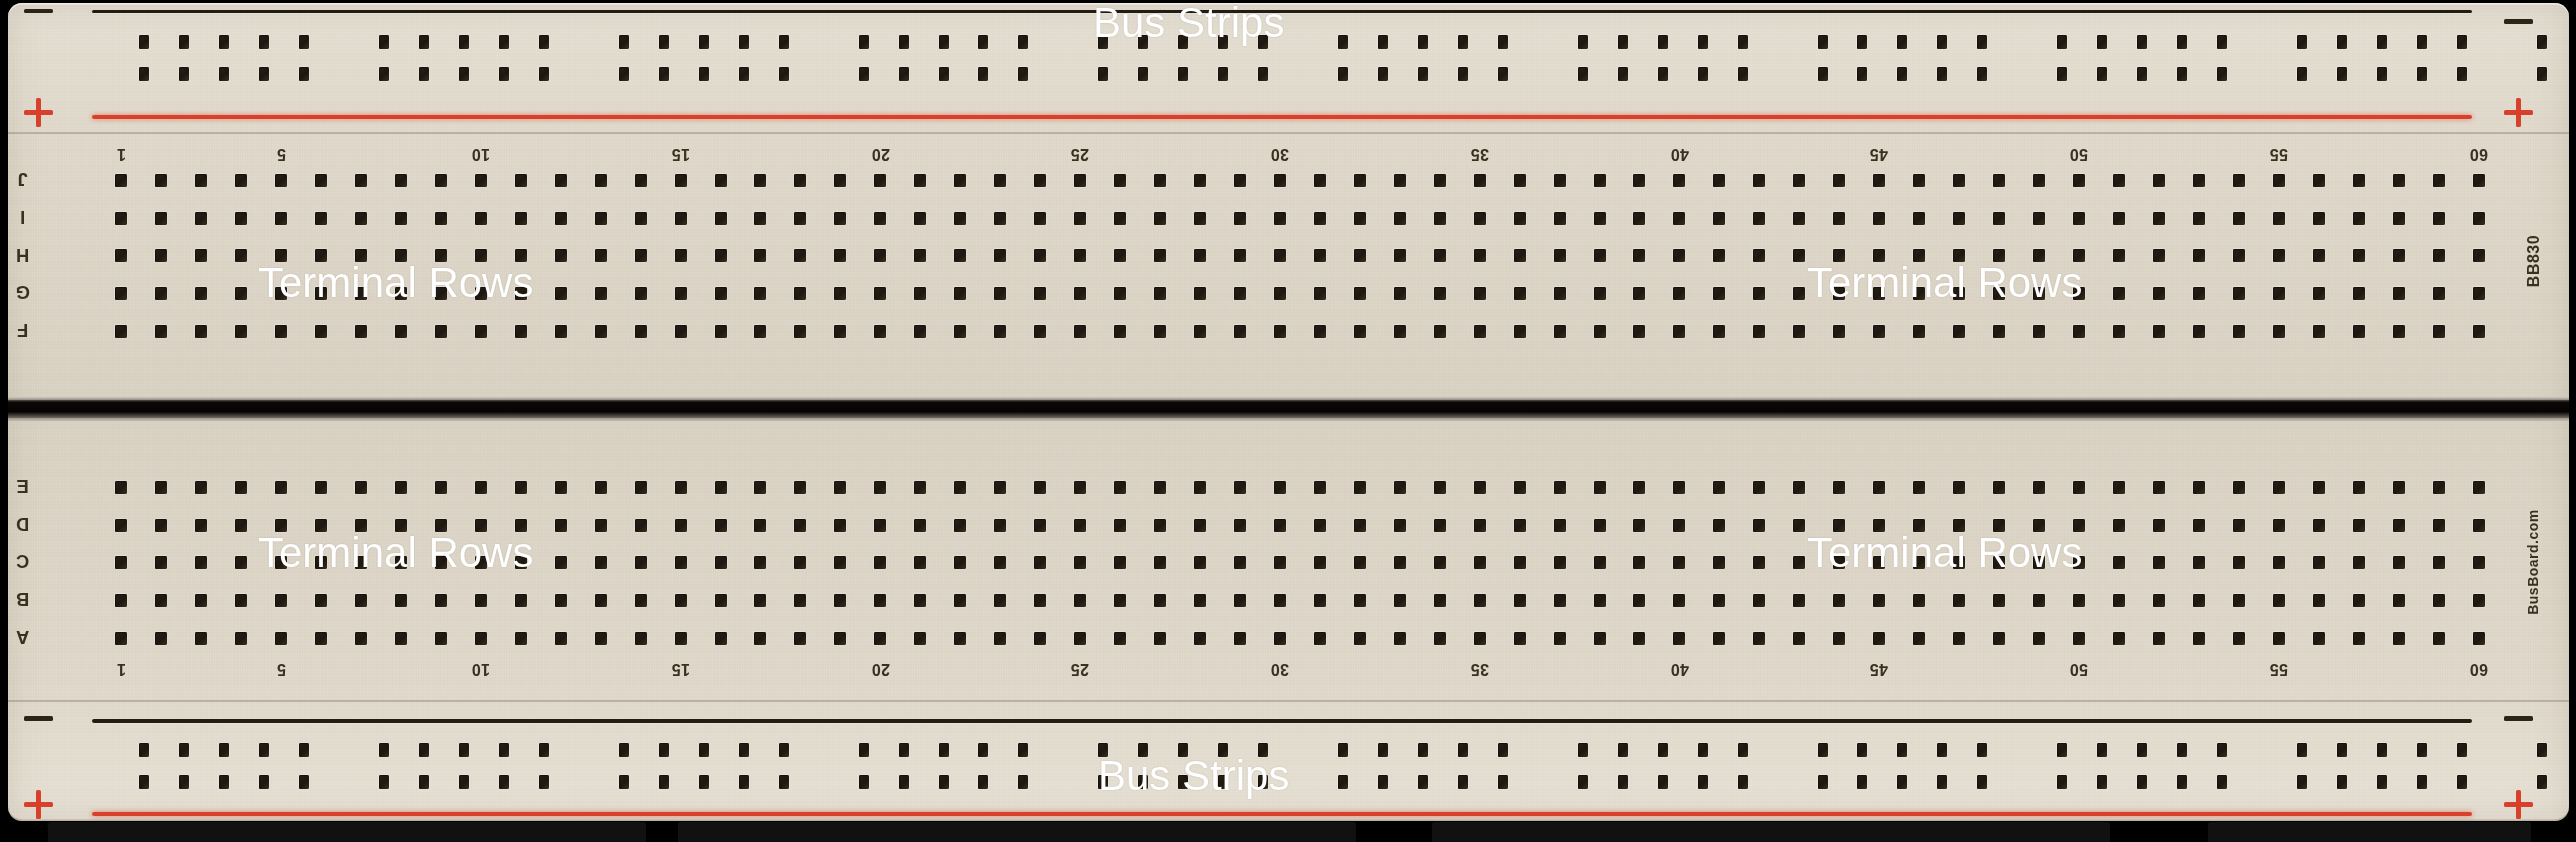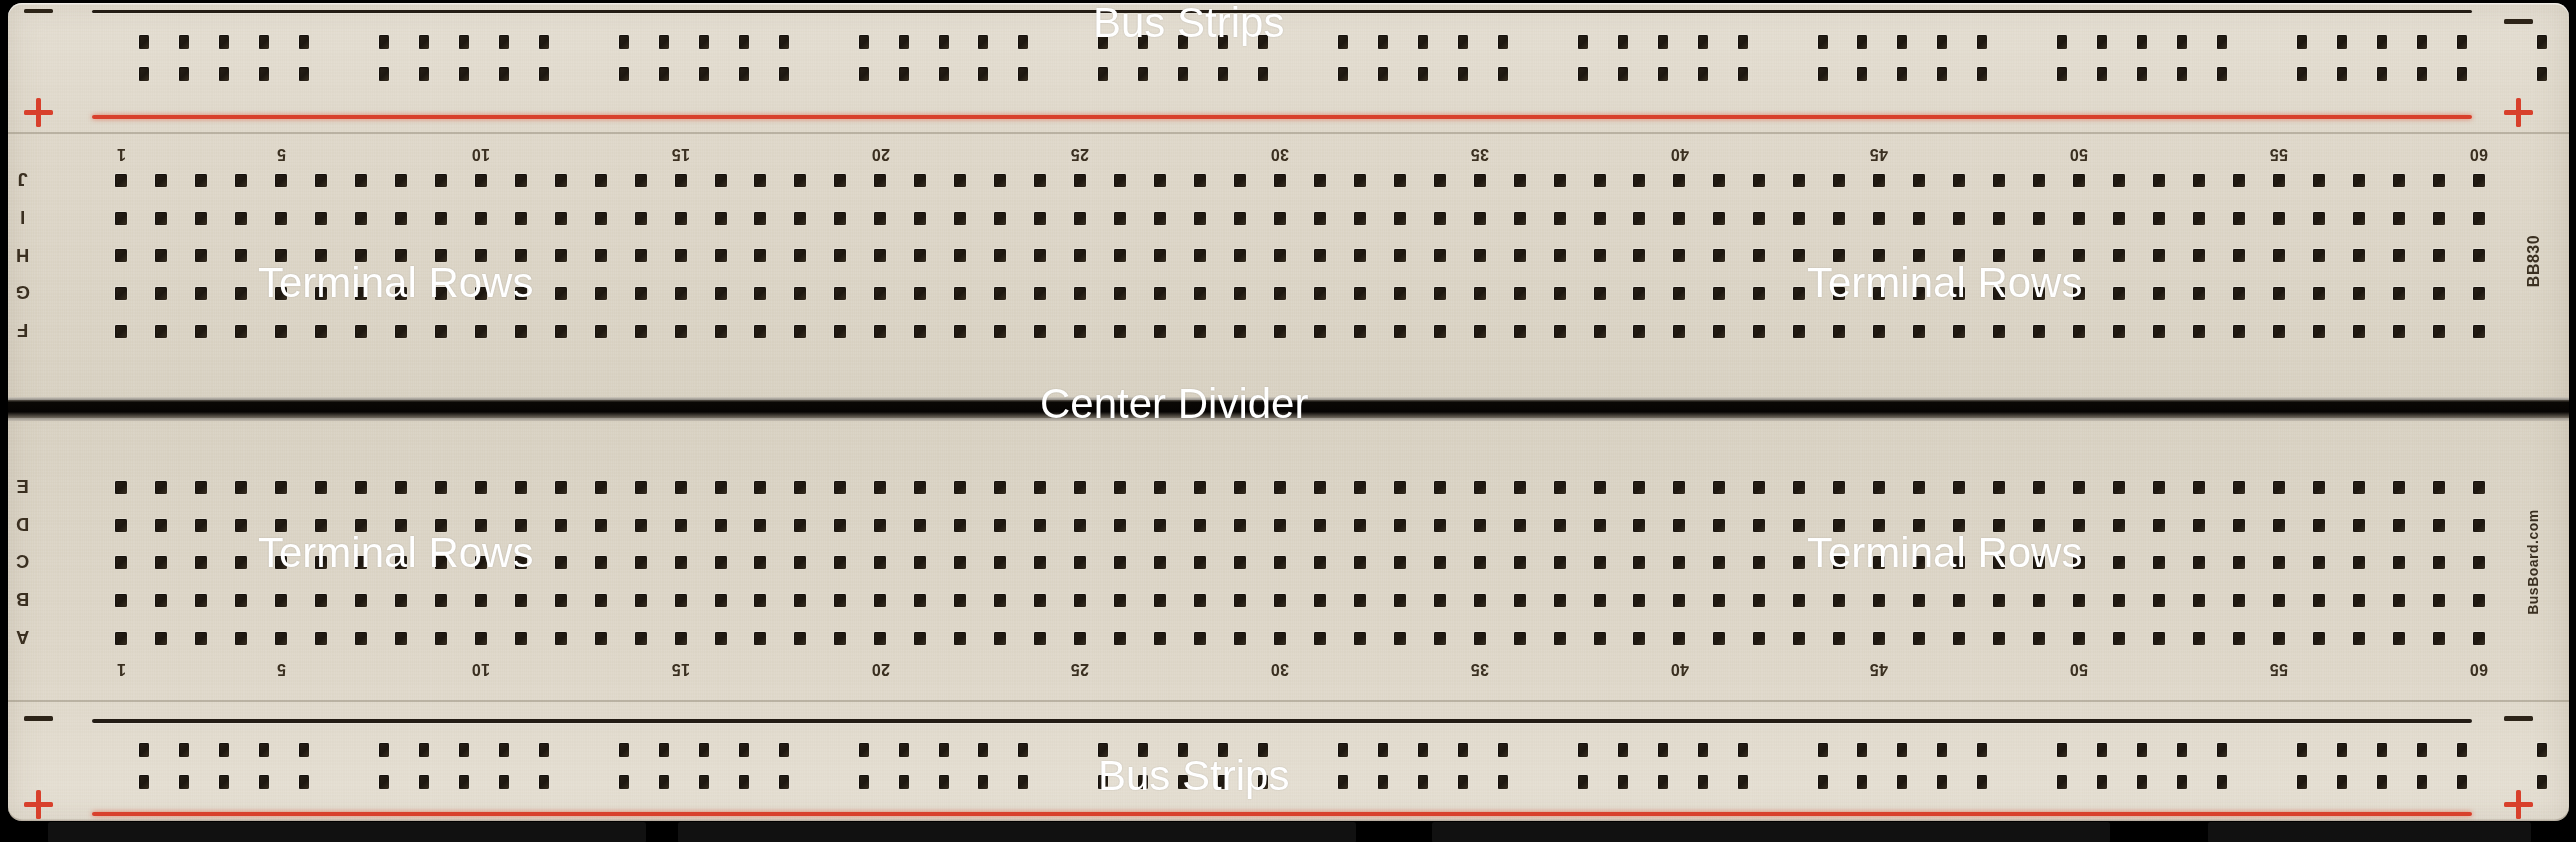--- a/index.html
+++ b/index.html
@@ -993,21 +993,20 @@
     </div>
 
   <div class="board-edge-hi"></div>
 
   <div class="anno big" style="left:1093px;top:2.2px;">Bus Strips</div>
 
   <div class="anno big" style="left:258px;top:262px;">Terminal Rows</div>
 
   <div class="anno big" style="left:1807px;top:262px;">Terminal Rows</div>
 
-  <div class="anno big" style="left:1040px;top:383px;">Center Divider</div>
 
   <div class="anno big" style="left:258px;top:532px;">Terminal Rows</div>
 
   <div class="anno big" style="left:1807px;top:532px;">Terminal Rows</div>
 
   <div class="anno big" style="left:1098px;top:755px;">Bus Strips</div>
 
 </div>
 
 

